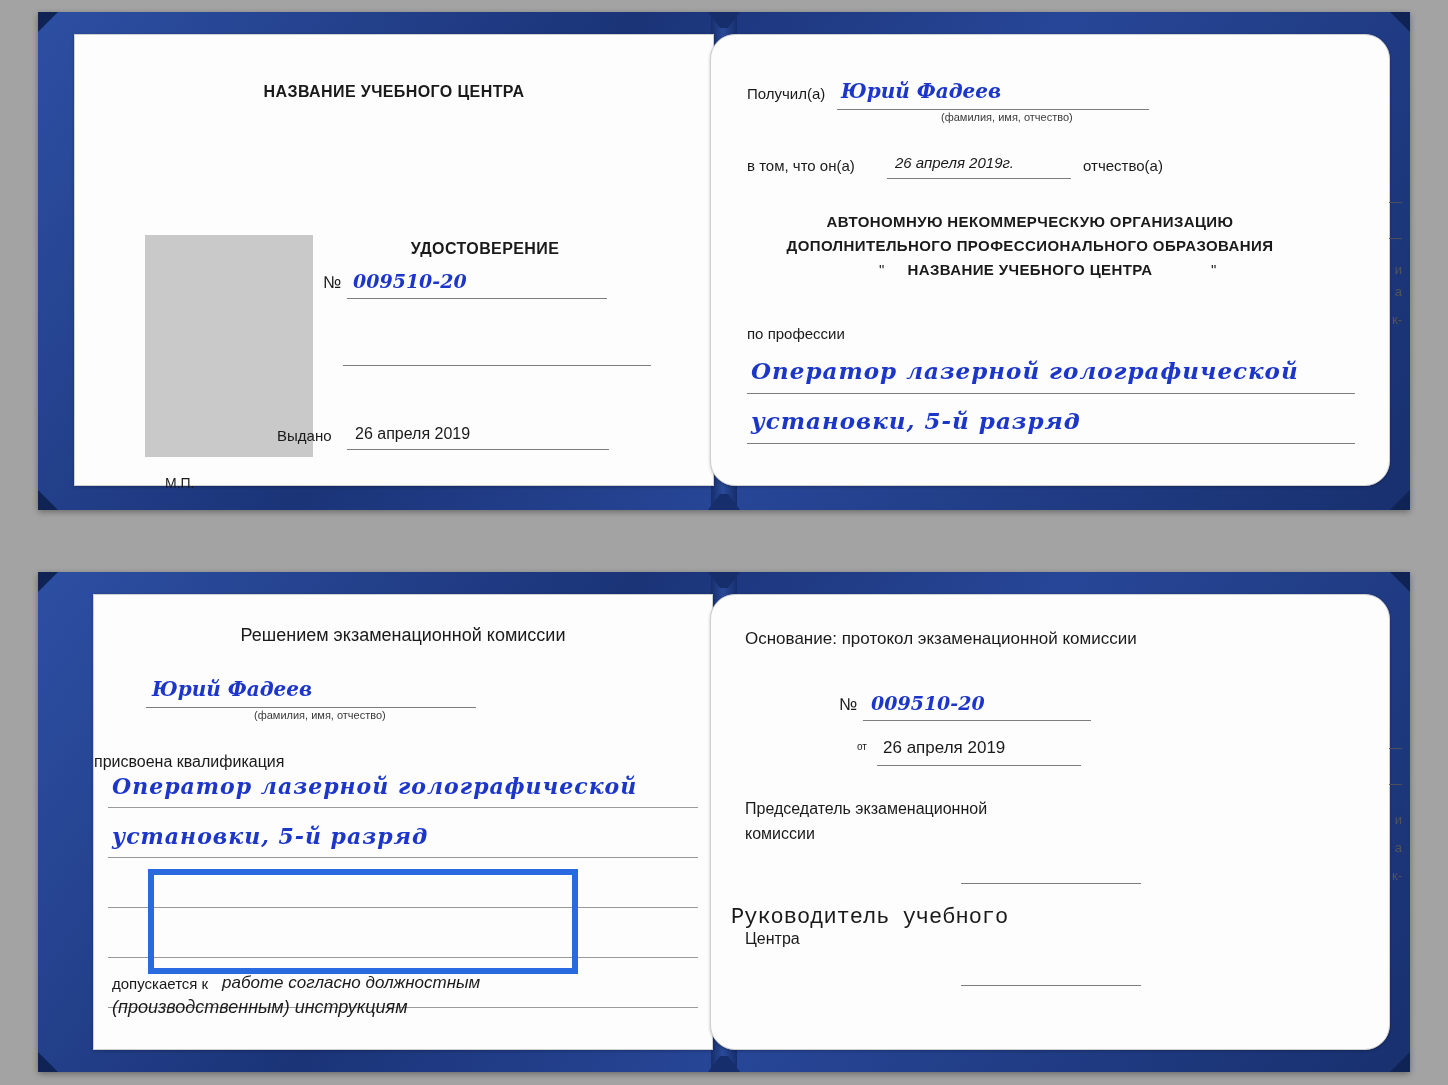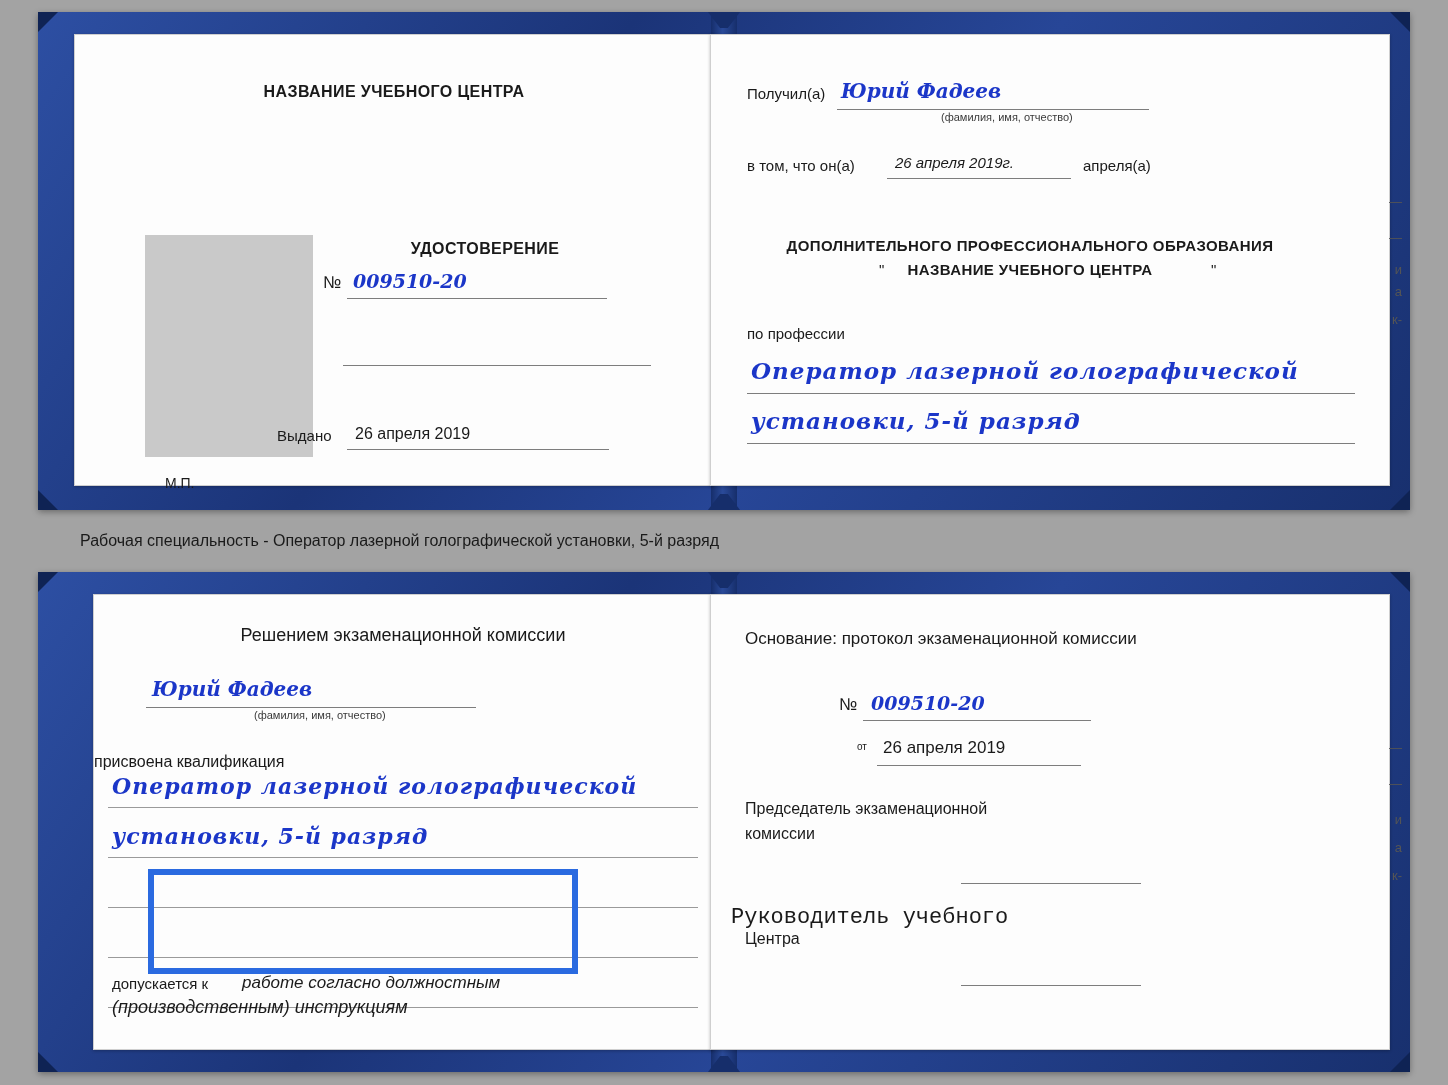--- a/index.html
+++ b/index.html
@@ -57,21 +57,21 @@
   .spine-notch.bot-n { bottom: 0; clip-path: polygon(38% 0, 62% 0, 100% 100%, 0 100%); }
 
   
   .paper {
     position: absolute;
     background: #fdfdfd;
     border: 1px solid #cfcfcf;
     box-shadow: 0 1px 3px rgba(0,0,0,0.25);
   }
   .paper.left  { left: 36px; top: 22px; width: 640px; height: 452px; }
-  .paper.right { right: 20px; top: 22px; width: 680px; height: 452px; }
+  .paper.right { right: 20px; top: 22px; width: 680px; height: 452px; border-radius: 25px; }
   .booklet.bottom .paper.left  { left: 55px; top: 22px; width: 620px; height: 456px; }
   .booklet.bottom .paper.right { right: 20px; top: 22px; width: 680px; height: 456px; }
 
   
   .ttl {
     font-size: 16px; font-weight: bold; letter-spacing: .4px;
     color: #1a1a1a; text-align: center;
   }
   .lbl { font-size: 15px; color: #1a1a1a; }
   .lbl-sm { font-size: 11px; color: #3a3a3a; }
@@ -169,22 +169,23 @@
 
     <div class="paper right">
       <div class="abs lbl" style="left:36px; top:50px;">Получил(а)</div>
       <div class="abs ink" style="left:130px; top:44px; font-size:20px;">Юрий Фадеев</div>
       <div class="abs line" style="left:126px; top:74px; width:312px;"></div>
       <div class="abs lbl-sm" style="left:230px; top:76px;">(фамилия, имя, отчество)</div>
 
       <div class="abs lbl" style="left:36px; top:122px;">в том, что он(а)</div>
       <div class="abs typed" style="left:184px; top:119px; font-style:italic; font-size:15px;">26 апреля 2019г.</div>
       <div class="abs line" style="left:176px; top:143px; width:184px;"></div>
-      <div class="abs lbl" style="left:372px; top:122px;">апреля(а)</div>
-
+      <div class="abs lbl" style="left:372px; top:122px;">отчество(а)</div>
+
+      <div class="abs ttl" style="left:0; right:40px; top:178px; font-size:15px;">АВТОНОМНУЮ НЕКОММЕРЧЕСКУЮ ОРГАНИЗАЦИЮ</div>
       <div class="abs ttl" style="left:0; right:40px; top:202px; font-size:15px;">ДОПОЛНИТЕЛЬНОГО ПРОФЕССИОНАЛЬНОГО ОБРАЗОВАНИЯ</div>
       <div class="abs lbl" style="left:168px; top:226px; font-size:15px;">"</div>
       <div class="abs ttl" style="left:0; right:40px; top:226px; font-size:15px;">НАЗВАНИЕ УЧЕБНОГО ЦЕНТРА</div>
       <div class="abs lbl" style="left:500px; top:226px; font-size:15px;">"</div>
 
       <div class="abs lbl" style="left:36px; top:290px;">по профессии</div>
 
       <div class="abs hand" style="left:40px; top:322px; font-size:23px;">Оператор лазерной голографической</div>
       <div class="abs line" style="left:36px; top:358px; width:608px;"></div>
 
@@ -192,21 +193,20 @@
       <div class="abs line" style="left:36px; top:408px; width:608px;"></div>
     </div>
 
     <div class="edgefrag" style="top:182px;">—</div>
     <div class="edgefrag" style="top:218px;">—</div>
     <div class="edgefrag" style="top:250px;">и</div>
     <div class="edgefrag" style="top:272px;">а</div>
     <div class="edgefrag" style="top:300px;">к-</div>
   </div>
 
-  <div class="caption">Рабочая специальность - Оператор лазерной голографической установки, 5-й разряд</div>
 
   <div class="booklet bottom">
     <div class="fold tl"></div>
     <div class="fold tr"></div>
     <div class="fold bl"></div>
     <div class="fold br"></div>
     <div class="spine"></div>
     <div class="spine-notch top-n"></div>
     <div class="spine-notch bot-n"></div>
 
@@ -224,21 +224,21 @@
         <div class="rule" style="top:262px;"></div>
         <div class="rule" style="top:312px;"></div>
         <div class="rule" style="top:362px;"></div>
         <div class="rule" style="top:412px;"></div>
       </div>
 
       <div class="abs hand" style="left:18px; top:178px; font-size:22px;">Оператор лазерной голографической</div>
       <div class="abs hand" style="left:18px; top:228px; font-size:22px;">установки, 5-й разряд</div>
 
       <div class="abs lbl" style="left:18px; top:380px; font-size:15px;">допускается к</div>
-      <div class="abs typed" style="left:128px; top:378px; font-style:italic; font-size:17px;margin-left:20px;">работе согласно должностным</div>
+      <div class="abs typed" style="left:128px; top:378px; font-style:italic; font-size:17px;">работе согласно должностным</div>
       <div class="abs typed" style="left:18px; top:402px; font-style:italic; font-size:18px;">(производственным) инструкциям</div>
     </div>
 
     <div class="highlight" style="left:110px; top:297px; width:430px; height:105px;"></div>
 
     <div class="paper right">
       <div class="abs" style="left:34px; top:34px; font-size:17px; color:#1a1a1a;">Основание: протокол экзаменационной комиссии</div>
 
       <div class="abs" style="left:128px; top:100px; font-size:17px; color:#1a1a1a;">№</div>
       <div class="abs ink" style="left:160px; top:97px; font-size:19px;">009510-20</div>

